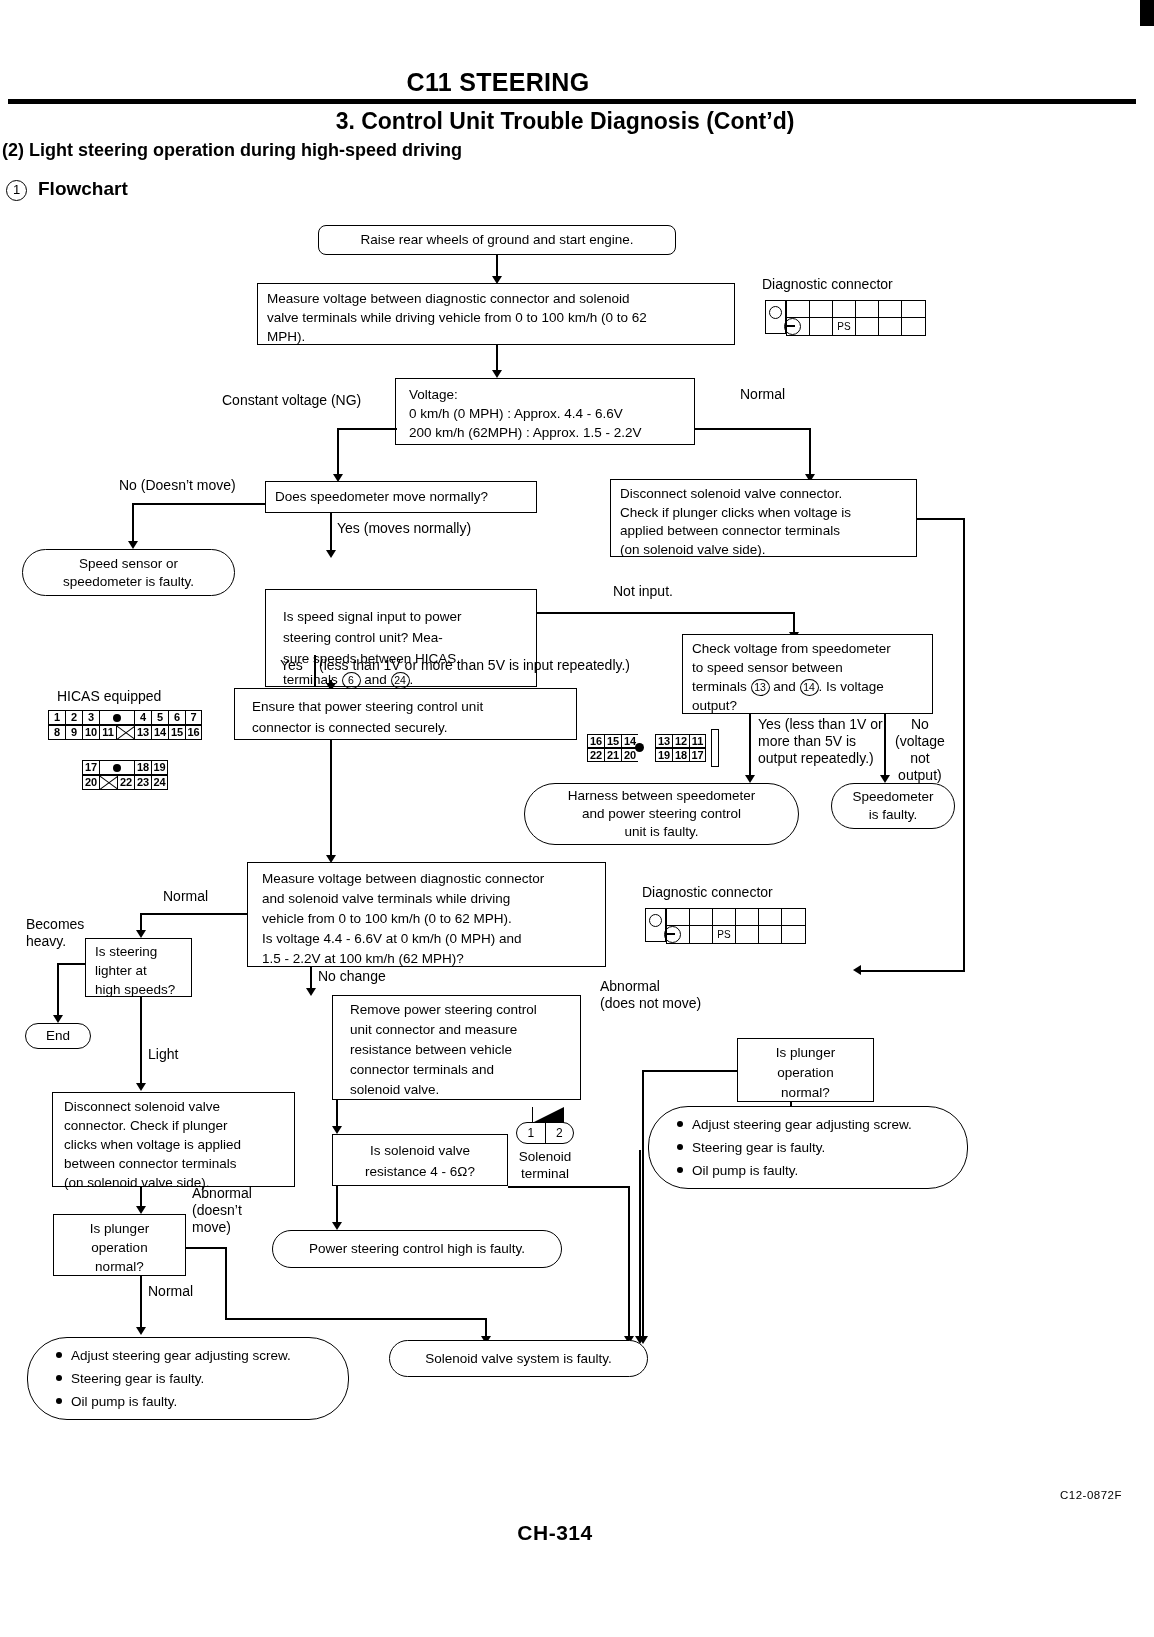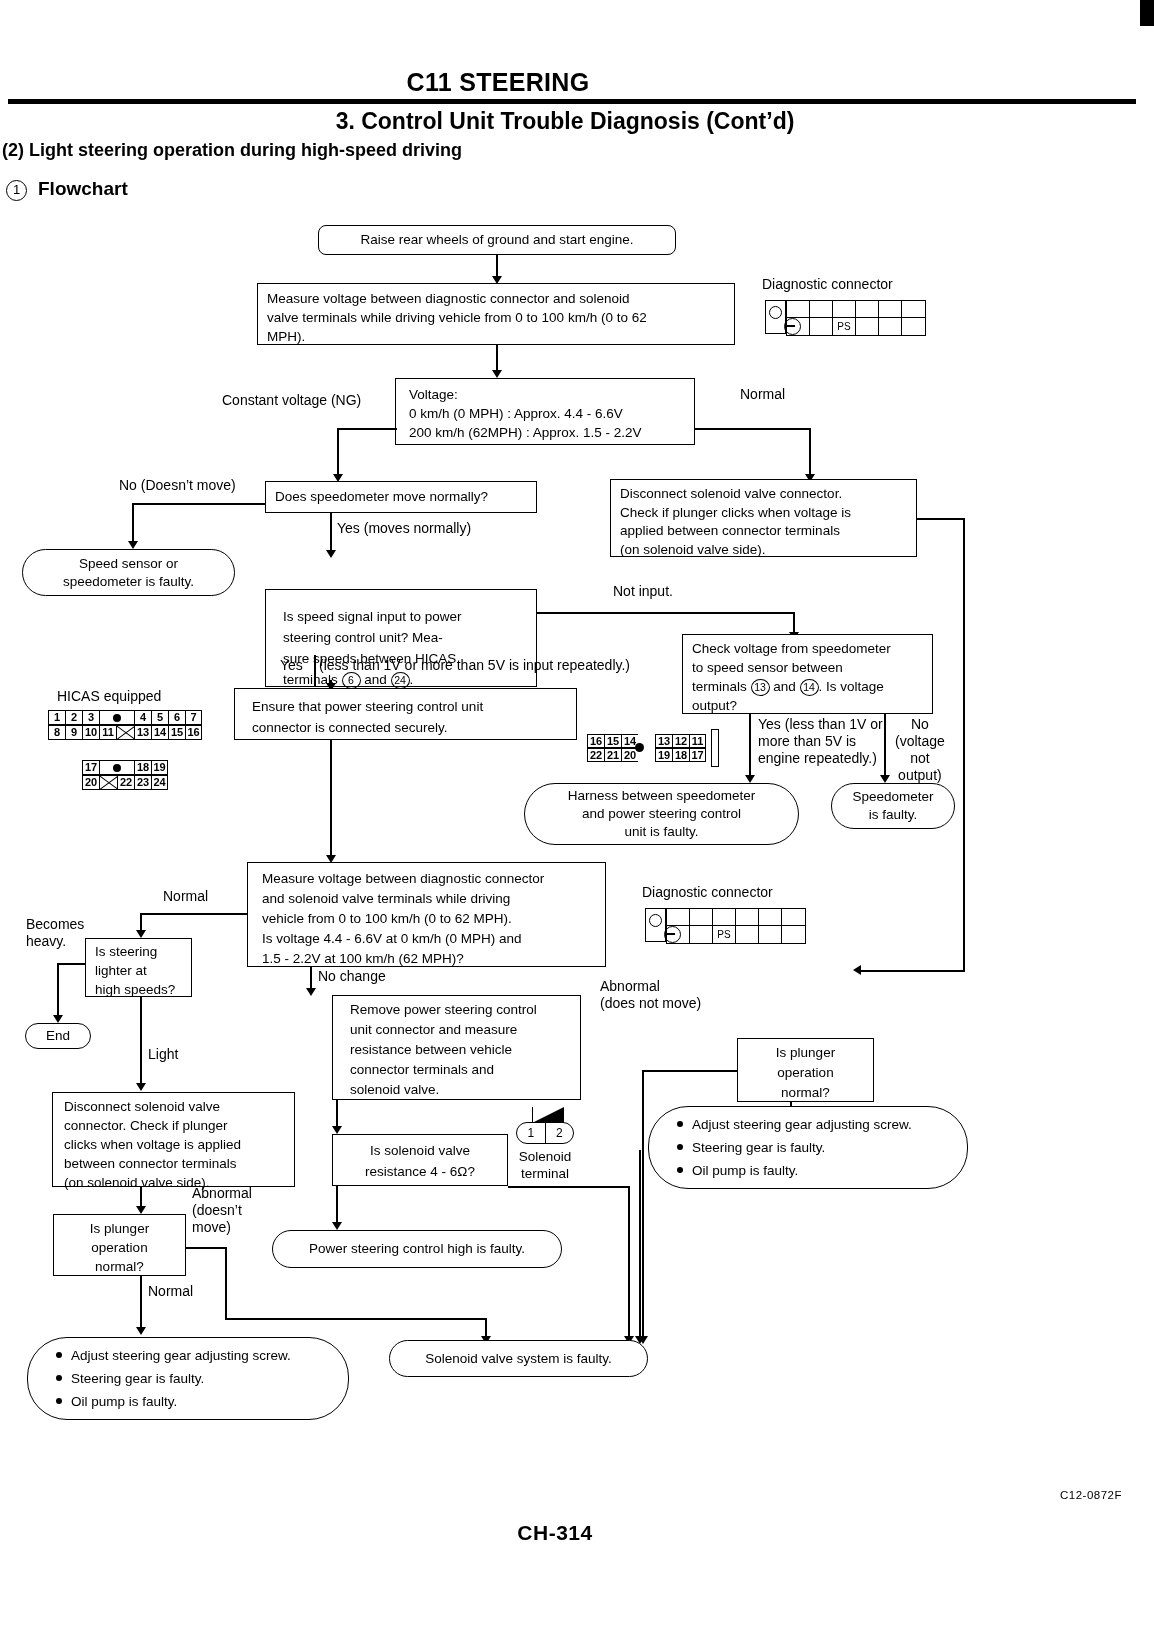--- a/index.html
+++ b/index.html
@@ -271,21 +271,21 @@
       <div class="pin" style="width:17px;height:14px;">19</div>
       <div class="pin" style="width:17px;height:14px;">18</div>
       <div class="pin" style="width:17px;height:14px;">17</div>
     </div>
     <div style="position:absolute;left:48px;top:9px;width:9px;height:9px;background:#000;border-radius:50%;"></div>
     <div style="position:absolute;left:124px;top:-5px;width:8px;height:38px;border:1.6px solid #000;box-sizing:border-box;"></div>
   </div>
 
   <div class="lbl" style="left:758px;top:716px;">Yes (less than 1V or
 more than 5V is
-engine repeatedly.)</div>
+output repeatedly.)</div>
   <div class="lbl" style="left:895px;top:716px;text-align:center;">No
 (voltage
 not
 output)</div>
   <div class="ln v" style="left:749px;top:714px;height:67px;"></div>
   <div class="ar" style="left:745px;top:775px;"></div>
   <div class="ln v" style="left:884px;top:714px;height:67px;"></div>
   <div class="ar" style="left:880px;top:775px;"></div>
 
   <div class="term" style="left:524px;top:783px;width:275px;height:62px;flex-direction:column;">

